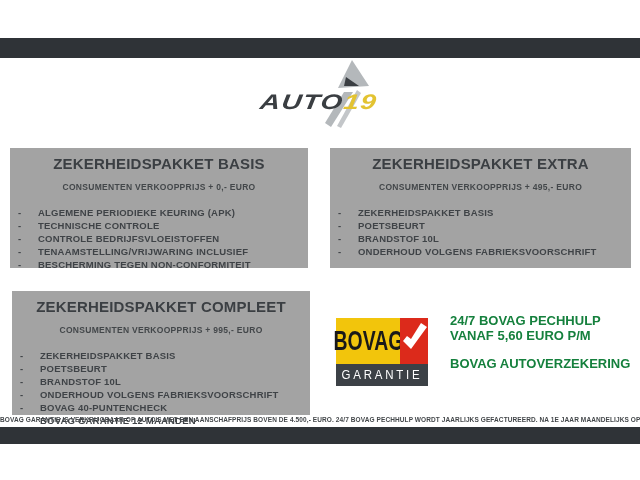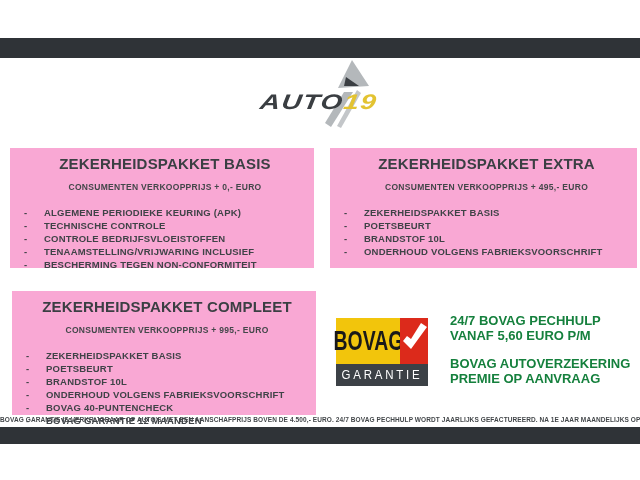--- a/index.html
+++ b/index.html
@@ -16,21 +16,21 @@
   .logo-arrow { position:absolute; left:0; top:0; }
   .logo-text {
     position:absolute; left:12px; top:34px; white-space:nowrap;
     font-weight:bold; font-style:italic; font-size:21px; letter-spacing:1px;
     transform: skewX(-8deg) scaleX(1.32); transform-origin:left top;
   }
   .logo-text .t-auto { color:#3a3e42; }
   .logo-text .t-num  { color:#e3c331; }
 
   
-  .panel { position:absolute; background:#f9a8d4; color:#3f4347;padding-left:6px; }
+  .panel { position:absolute; background:#a3a3a3; color:#3f4347; }
   .panel.p1 { left:10px;  top:148px; width:298px; height:120px; }
   .panel.p2 { left:330px; top:148px; width:301px; height:120px; }
   .panel.p3 { left:12px;  top:291px; width:298px; height:124px; }
   .panel-title {
     margin-top:7px; text-align:center; font-weight:bold; font-size:15px;
     letter-spacing:0.2px; color:#3b3f43;
   }
   .panel-sub {
     text-align:center; font-weight:bold; font-size:8.5px; letter-spacing:0.3px;
     margin-top:10px; color:#43474a;
@@ -186,20 +186,19 @@
     <div class="bovag-gray">
       <span class="bovag-garantie">GARANTIE</span>
     </div>
   </div>
 
   <div class="bovag-text">
     <div class="bovag-line">24/7 BOVAG PECHHULP</div>
     <div class="bovag-line">VANAF 5,60 EURO P/M</div>
     <div class="bovag-gap"></div>
     <div class="bovag-line">BOVAG AUTOVERZEKERING</div>
-    <div class="bovag-line">PREMIE OP AANVRAAG</div>
   </div>
 
   <div class="disclaimer">BOVAG GARANTIE IS VERKRIJGBAAR OP AUTO'S MET EEN AANSCHAFPRIJS BOVEN DE 4.500,- EURO. 24/7 BOVAG PECHHULP WORDT JAARLIJKS GEFACTUREERD. NA 1E JAAR MAANDELIJKS OPZEGBAAR.</div>
 
   <div class="bar bottom"></div>
 
 </div>
 
 </body></html>

